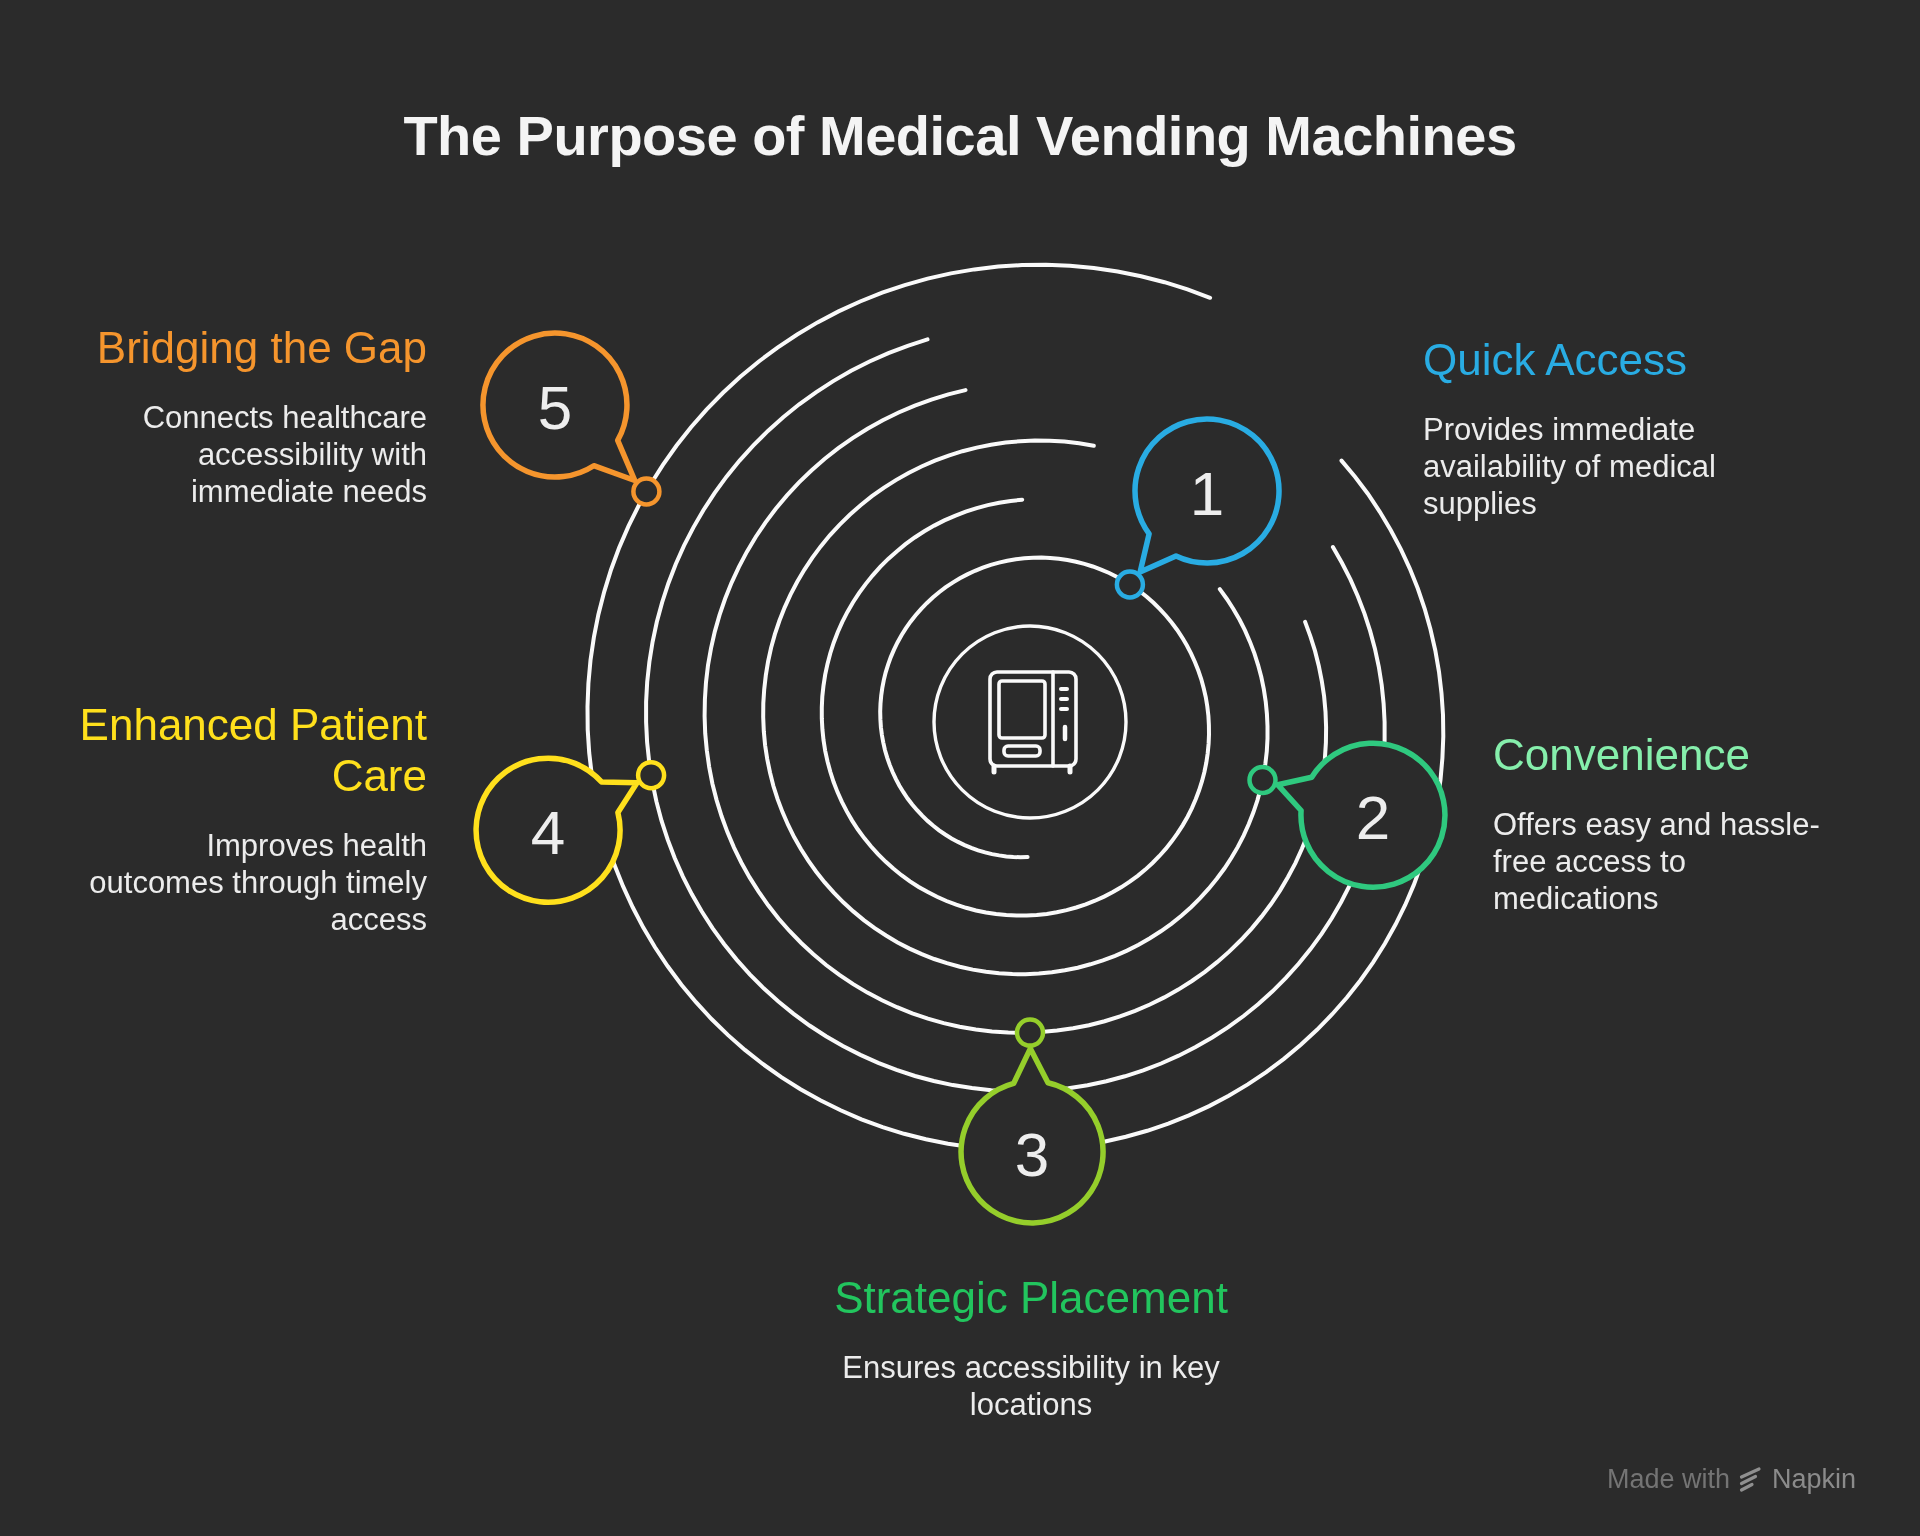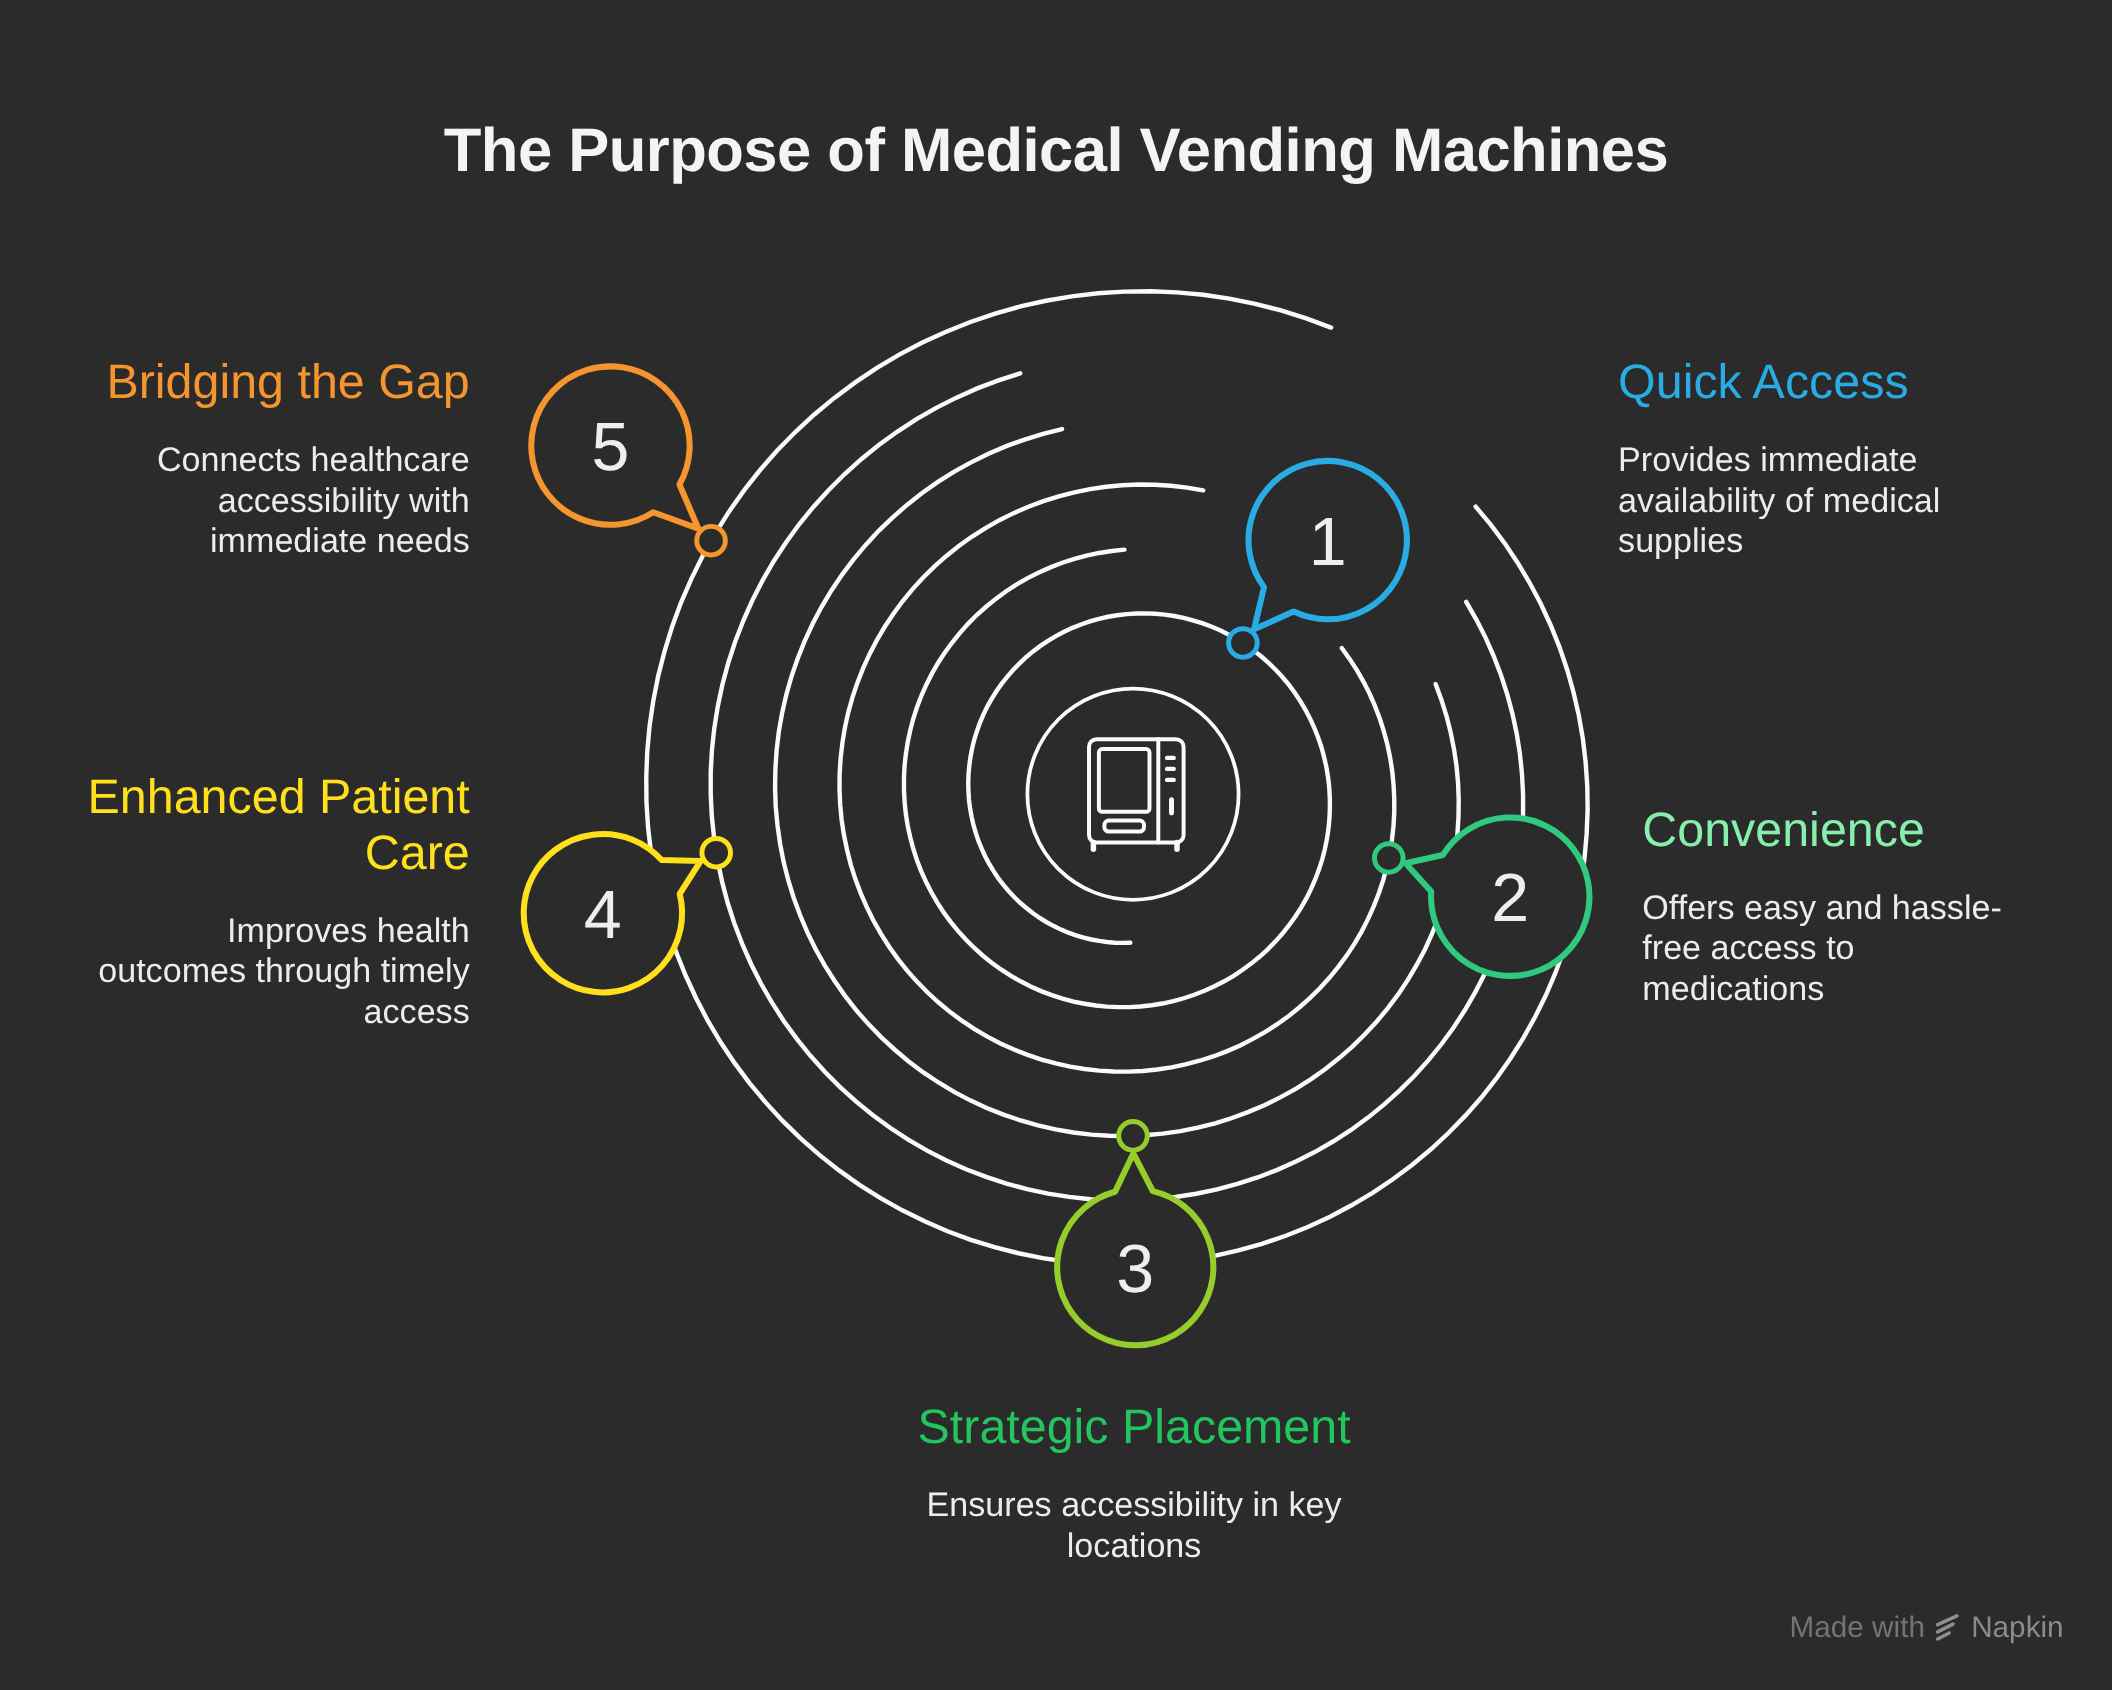--- a/index.html
+++ b/index.html
@@ -18,32 +18,32 @@
     color:#f4f4f4;letter-spacing:-0.5px;
   }
   .tb{position:absolute;}
   .tb .hd{font-size:44px;font-weight:500;line-height:1.16;margin:0 0 26px 0;}
   .tb .bd{font-size:31px;line-height:37px;color:#ececec;font-weight:400;}
   .tb.align-right{text-align:right;}
   .tb.align-right .bd{margin-left:auto;}
   .tb.align-center{text-align:center;}
   .tb.align-center .bd{margin:12px auto;}
   
-  #blk-qa  {left:1423px;top:322px;width:340px;margin-left:48px;}
+  #blk-qa  {left:1423px;top:334px;width:340px;}
   #blk-qa  .bd{width:340px;}
   #blk-conv{left:1493px;top:729px;width:380px;}
   #blk-conv .bd{width:350px;}
   #blk-sp  {left:796px;top:1272px;width:470px;}
   #blk-sp  .bd{width:440px;}
   #blk-epc {left:47px;top:699px;width:380px;}
   #blk-epc .bd{width:350px;}
   #blk-btg {left:67px;top:322px;width:360px;}
   #blk-btg .bd{width:300px;}
   .watermark{
-    position:absolute;right:44px;bottom:41px;
+    position:absolute;right:64px;bottom:41px;
     display:flex;align-items:center;gap:9px;
     font-size:27px;color:#747474;
   }
   .watermark .brand{color:#8b8b8b;font-weight:500;}
 </style>
 </head>
 <body style="background: rgb(43, 43, 43);">
 
 <div class="stage">
 

